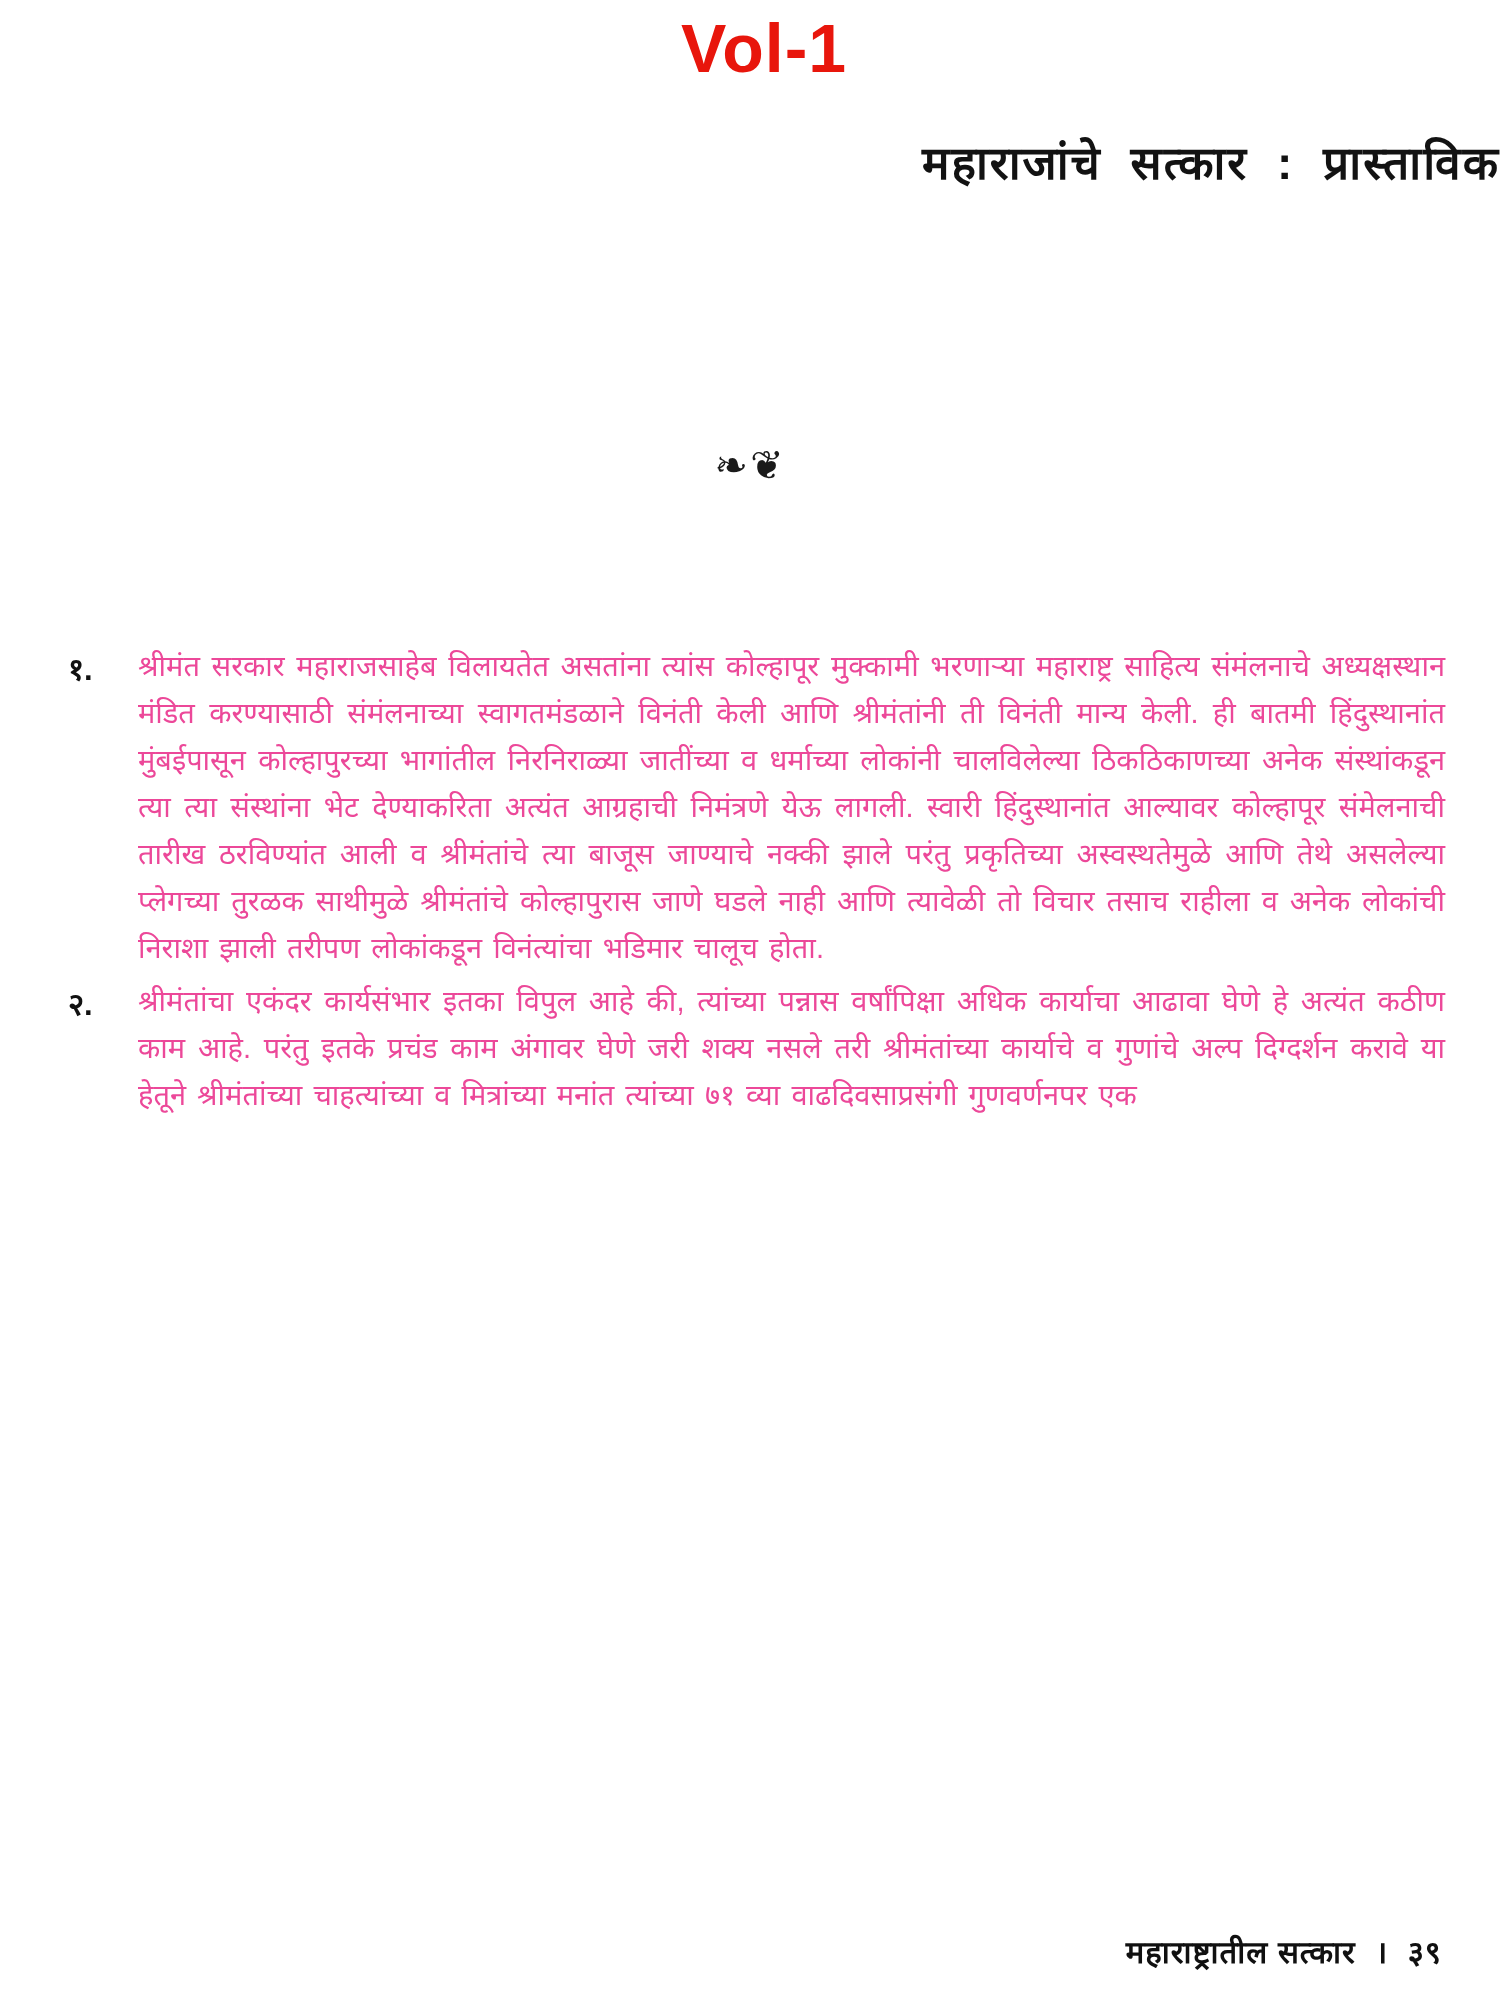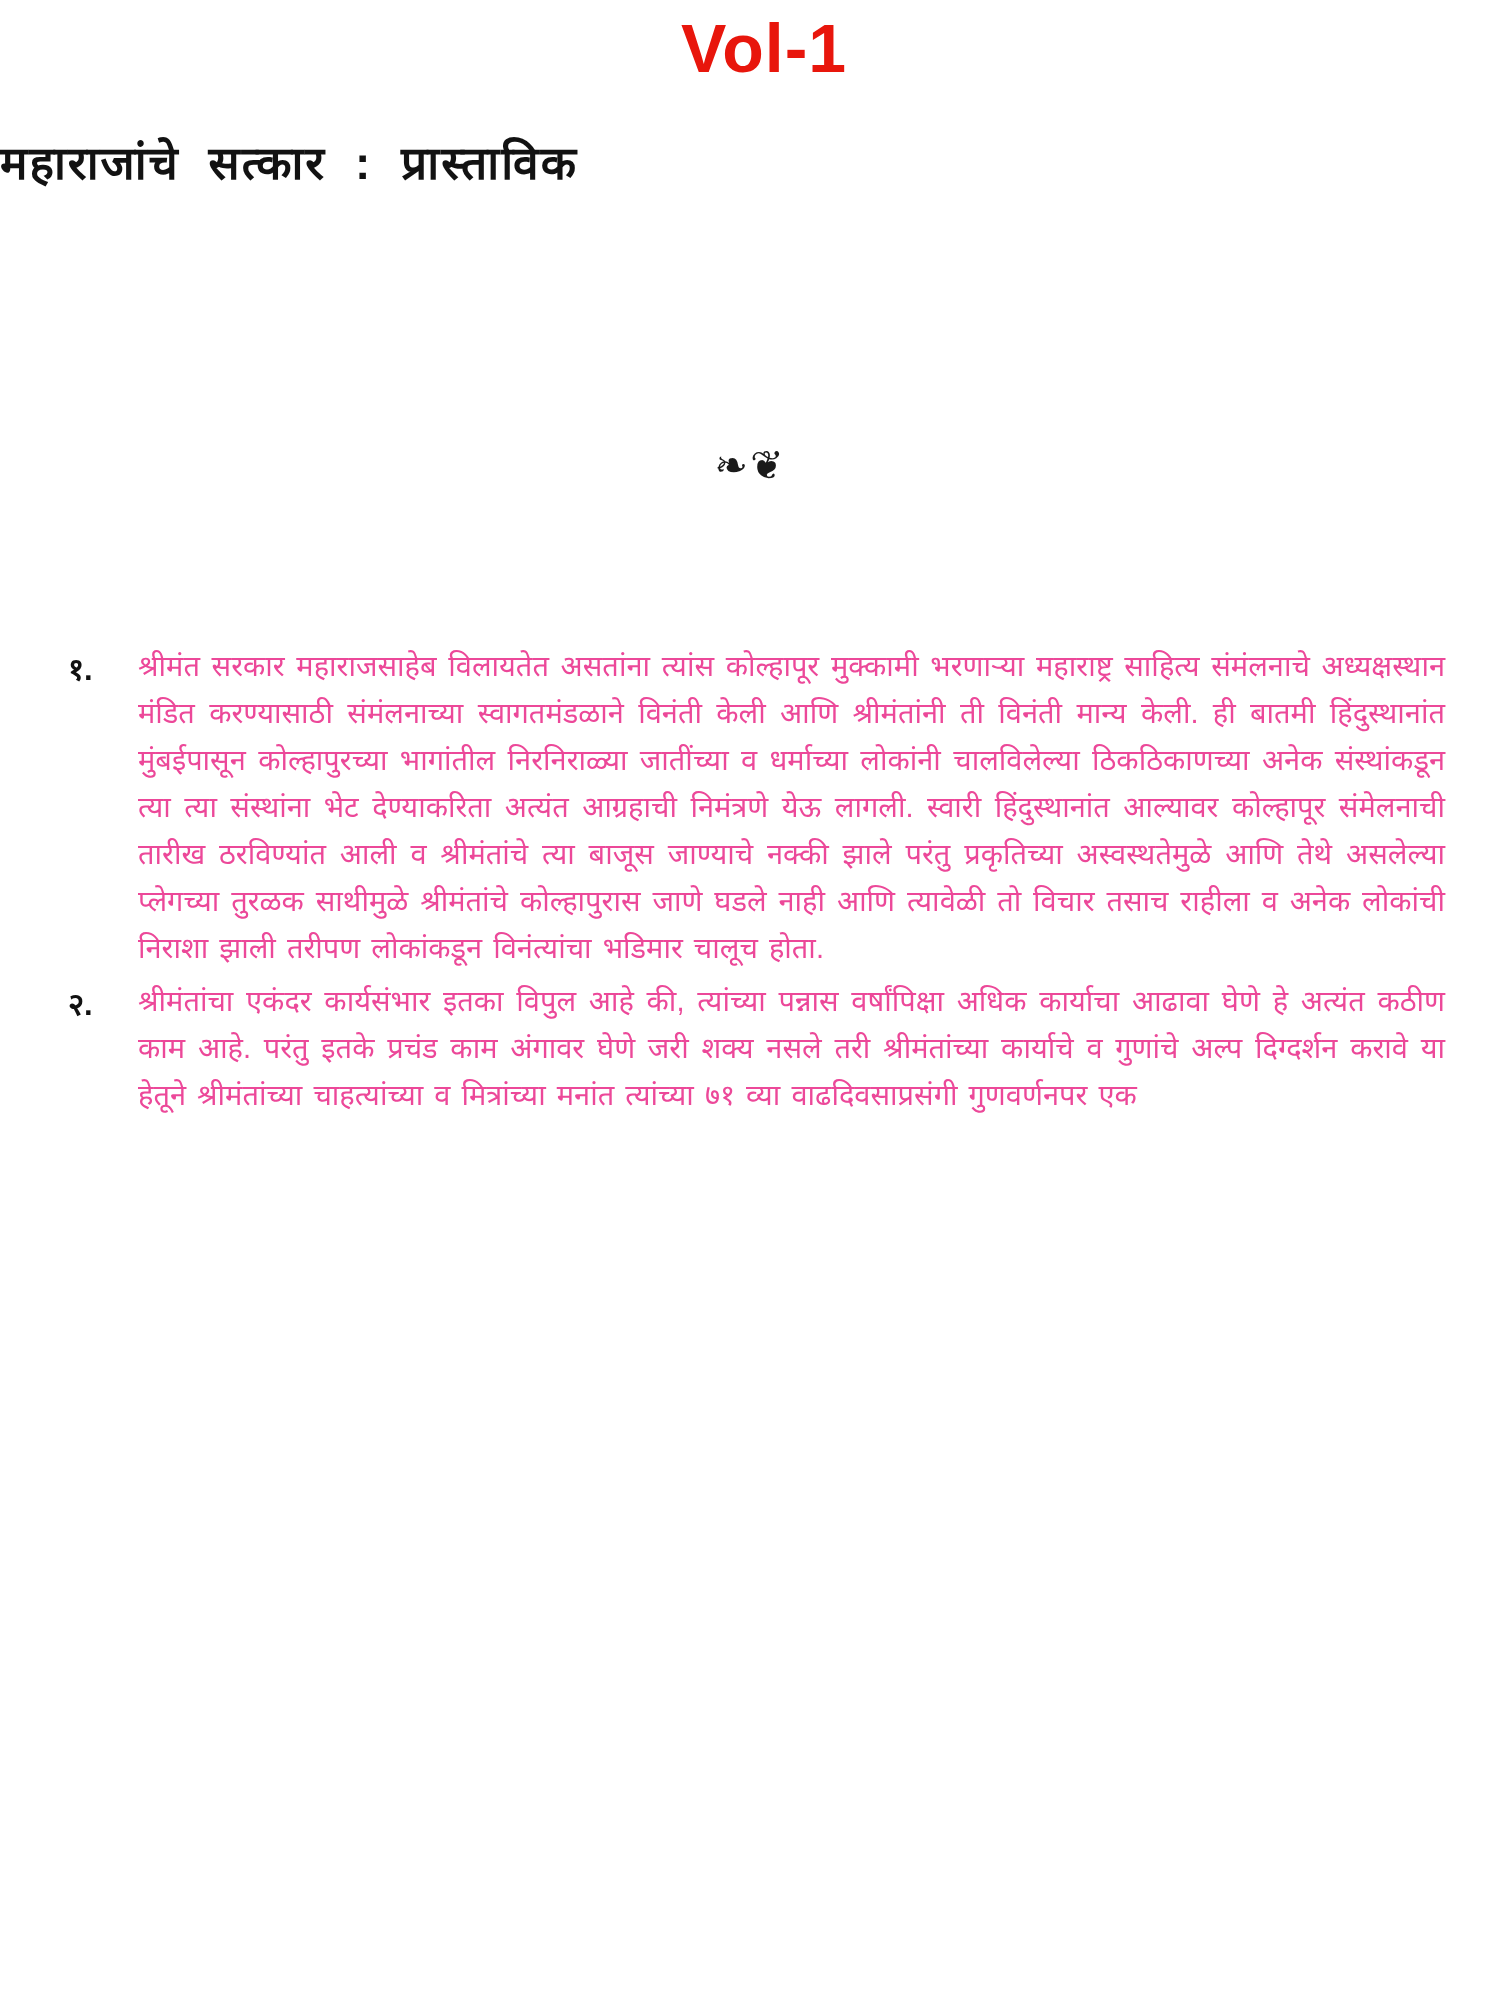--- a/index.html
+++ b/index.html
@@ -27,21 +27,21 @@
     font-family: "Liberation Sans", sans-serif;
     font-weight: bold;
     font-size: 68px;
     color: #e8160c;
     letter-spacing: 1px;
     margin-top: 14px;
     line-height: 1.0;
     padding-left: 28px;
   }
   .doc-title {
-    text-align: left;
+    text-align: right;
     font-family: "Liberation Sans", sans-serif;
     font-weight: bold;
     font-size: 46px;
     color: #121212;
     letter-spacing: 2px;
     margin-top: 48px;
     word-spacing: 14px;
   }
   .ornament {
     text-align: center;
@@ -123,14 +123,19 @@
     </div>
 
 
     <div class="para">
       <div class="para-num">२.</div>
       <div class="para-text">श्रीमंतांचा एकंदर कार्यसंभार इतका विपुल आहे की, त्यांच्या पन्नास वर्षांपिक्षा अधिक कार्याचा आढावा घेणे हे अत्यंत कठीण काम आहे. परंतु इतके प्रचंड काम अंगावर घेणे जरी शक्य नसले तरी श्रीमंतांच्या कार्याचे व गुणांचे अल्प दिग्दर्शन करावे या हेतूने श्रीमंतांच्या चाहत्यांच्या व मित्रांच्या मनांत त्यांच्या ७१ व्या वाढदिवसाप्रसंगी गुणवर्णनपर एक</div>
     </div>
 
   </div>
 
+  <div class="footer">
+    <span>महाराष्ट्रातील सत्कार</span>
+    <span class="sep">।</span>
+    <span>३९</span>
+  </div>
 
 </div>
 
 </body></html>

